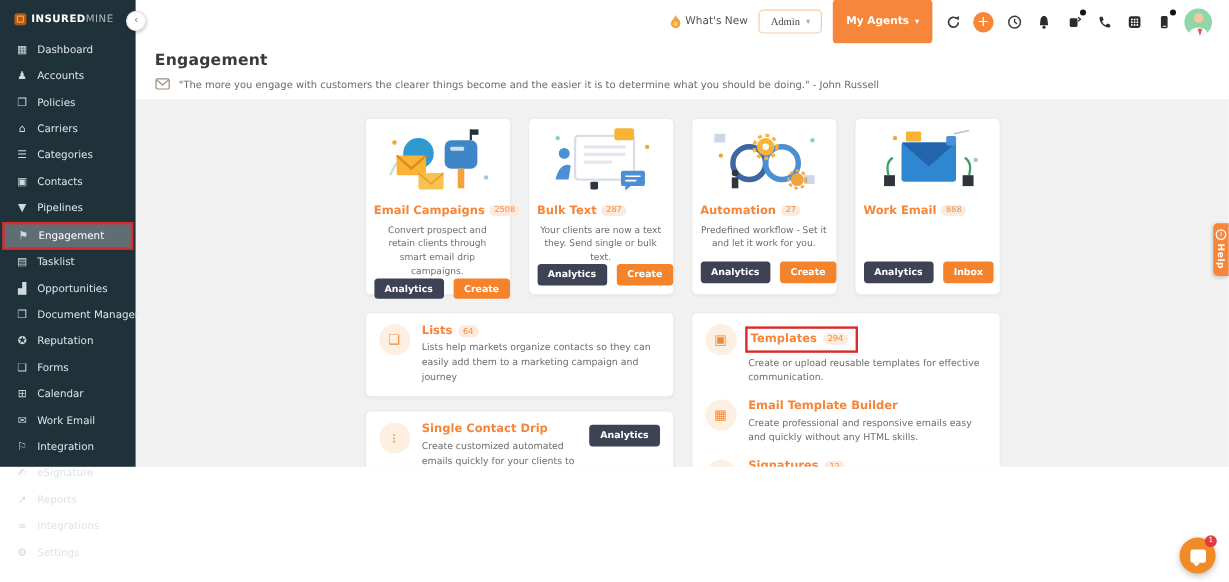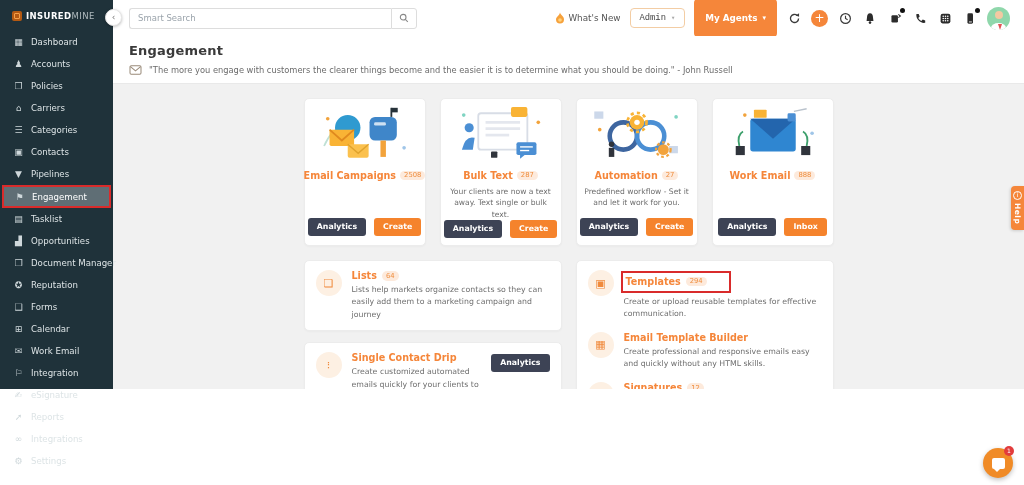--- a/index.html
+++ b/index.html
@@ -22,62 +22,62 @@
 
 
 .main{flex:1;display:flex;flex-direction:column;min-width:0;background:#f1f1f1}
 .topbar{height:36px;background:#fff;display:flex;align-items:center;padding:0 14px 0 16px;gap:8px;flex-shrink:0}
 .search-wrap{display:flex;align-items:center}
 .search-input{width:262px;height:21px;border:1px solid #ddd;border-right:none;border-radius:3px 0 0 3px;padding:0 8px;font-size:8.5px;color:#555;outline:none;font-family:inherit}
 .search-input::placeholder{color:#9aa3ab}
 .search-btn{width:26px;height:21px;border:1px solid #ddd;border-radius:0 3px 3px 0;background:#fff;display:flex;align-items:center;justify-content:center;cursor:pointer}
 .top-right{margin-left:auto;display:flex;align-items:center;gap:9px}
 .whats-new{display:flex;align-items:center;gap:3px;font-size:8.8px;color:#555;cursor:pointer}
-.admin-btn{display:flex;align-items:center;gap:5px;border:1px solid #f3cda4;border-radius:4px;background:#fff;padding:4px 9px;font-size:8.8px;color:#444;cursor:pointer;font-family:Liberation Mono, monospace}
+.admin-btn{display:flex;align-items:center;gap:5px;border:1px solid #f3cda4;border-radius:4px;background:#fff;padding:4px 9px;font-size:8.8px;color:#444;cursor:pointer;font-family:Liberation Serif, serif}
 .admin-btn .caret{font-size:7px;color:#aaa}
 .agents-btn{display:flex;align-items:center;gap:5px;border:none;border-radius:4px;background:#f5863a;padding:14px 11px;font-size:8.8px;color:#fff;font-weight:bold;cursor:pointer;font-family:inherit}
 .agents-btn .caret{font-size:7px}
 .icon-btn{width:16px;height:16px;display:flex;align-items:center;justify-content:center;cursor:pointer;position:relative}
 .plus-btn{width:17px;height:17px;border-radius:50%;background:#f5863a;color:#fff;font-size:12px;display:flex;align-items:center;justify-content:center;cursor:pointer;line-height:1;padding-bottom:1px}
 .dot-badge{position:absolute;top:-2px;right:-2px;width:5px;height:5px;border-radius:50%;background:#111}
 .avatar{width:23px;height:23px;border-radius:50%;background:#8fd7ab;position:relative;overflow:hidden;cursor:pointer;flex-shrink:0}
 .avatar .head{position:absolute;top:4px;left:7.5px;width:8px;height:8px;border-radius:50%;background:#f3c9a2}
 .avatar .body{position:absolute;bottom:-3px;left:4px;width:15px;height:10px;border-radius:50% 50% 0 0;background:#fff}
 .avatar .tie{position:absolute;bottom:0;left:10.5px;width:0;height:0;border-left:2px solid transparent;border-right:2px solid transparent;border-top:6px solid #e05555}
 
 .page-head{background:#fff;padding:7px 16px 8px;border-bottom:1px solid #e9e9e9;flex-shrink:0}
 .page-title{font-size:13px;font-weight:bold;color:#3a3a3a;letter-spacing:.2px}
 .quote-row{display:flex;align-items:center;gap:7px;margin-top:6px}
 .quote-text{font-size:8.3px;color:#6b6b6b}
 
 
 .content{flex:1;padding-top:14px;overflow:hidden}
 .cards-row{display:flex;justify-content:center;gap:14px}
-.card{width:122px;height:148px;background:#fff;border:1px solid #ececec;border-radius:5px;padding:7px 7px 9px;display:flex;flex-direction:column;align-items:center;box-shadow:0 1px 2px rgba(0,0,0,.03)}
+.card{width:122px;height:148px;background:#fff;border:1px solid #ececec;border-radius:5px;padding:7px 7px 9px;display:flex;flex-direction:column;align-items:flex-start;box-shadow:0 1px 2px rgba(0,0,0,.03)}
 .card-ill{height:60px;width:108px;flex-shrink:0}
 .card-title-row{display:flex;align-items:center;gap:4px;margin-top:4px}
 .card-title{font-size:9.6px;font-weight:bold;color:#f5863a;white-space:nowrap}
 .badge{font-size:6.8px;color:#ef8e3f;background:#fdeadc;border-radius:7px;padding:1.5px 4px;line-height:1}
 .badge:empty{display:none}
 .card-desc{font-size:7.6px;color:#6e6e6e;text-align:center;line-height:1.5;margin-top:5px}
 .card-btns{display:flex;gap:8px;margin-top:auto}
 .btn{border:none;border-radius:3px;font-size:7.8px;font-weight:bold;color:#fff;padding:5px 9px;cursor:pointer;font-family:inherit;line-height:1}
 .btn-dark{background:#3d4355}
 .btn-orange{background:#f5832c}
 
 .lower{display:flex;justify-content:center;gap:14px;margin-top:14px;align-items:flex-start}
 .col{width:258px;display:flex;flex-direction:column;gap:11px}
 .panel{background:#fff;border:1px solid #ececec;border-radius:5px;box-shadow:0 1px 2px rgba(0,0,0,.03)}
 .feat-row{display:flex;gap:10px;padding:9px 11px;align-items:flex-start}
 .feat-icon{width:26px;height:26px;border-radius:50%;background:#fdf0e3;color:#f08a3c;font-size:11px;display:flex;align-items:center;justify-content:center;flex-shrink:0}
 .feat-main{flex:1;min-width:0}
 .feat-title-row{display:flex;align-items:flex-end;gap:5px}
 .feat-title{font-size:9.6px;font-weight:bold;color:#f5863a;white-space:nowrap}
 .feat-desc{font-size:7.8px;color:#6e6e6e;line-height:1.6;margin-top:3px}
-.red-box{display:inline-flex;align-items:center;gap:5px;border:2.5px solid #d92b2b;padding:3px 22px 4px 3px;margin-left:-3px}
+.red-box{display:inline-flex;align-items:center;gap:5px;border:2.5px solid #d92b2b;padding:3px 6px 4px 3px;margin-left:-3px}
 .drip-row .btn{margin-top:2px;flex-shrink:0}
 
 
 .help-tab{position:absolute;right:0;top:186px;background:#f5863a;color:#fff;border-radius:4px 0 0 4px;padding:5px 2px 6px;display:flex;flex-direction:column;align-items:center;gap:3px;cursor:pointer;z-index:5;box-shadow:-1px 1px 3px rgba(0,0,0,.15)}
 .help-i{width:9px;height:9px;border:1px solid #fff;border-radius:50%;font-size:6.5px;display:flex;align-items:center;justify-content:center;line-height:1}
 .help-label{writing-mode:vertical-rl;font-size:7.5px;font-weight:bold;letter-spacing:.5px}
 .chat-fab{position:absolute;right:11px;bottom:7px;width:30px;height:30px;border-radius:50%;background:#f08b27;display:flex;align-items:center;justify-content:center;cursor:pointer;z-index:5;box-shadow:0 2px 5px rgba(0,0,0,.25)}
 .chat-bubble{width:13px;height:11px;background:#fff;border-radius:2px;position:relative}
 .chat-bubble:after{content:"";position:absolute;bottom:-3px;left:2px;border-left:3px solid transparent;border-right:3px solid transparent;border-top:3px solid #fff}
 .chat-badge{position:absolute;top:-2px;right:-1px;min-width:10px;height:10px;border-radius:50%;background:#e23c3c;color:#fff;font-size:6px;display:flex;align-items:center;justify-content:center;line-height:1}
@@ -174,29 +174,20 @@
           <span class="nav-icon">⚙</span>
           <span>Settings</span>
         </div>
     </nav>
     <div class="collapse-btn">‹</div>
   </aside>
 
   <div class="main">
 
     <header class="topbar">
-      <div class="search-wrap">
-        <input class="search-input" type="text" placeholder="Smart Search" style="">
-        <button class="search-btn">
-          <svg width="10" height="10" viewBox="0 0 12 12">
-              <circle cx="5" cy="5" r="3.4" fill="none" stroke="#888" stroke-width="1.3"></circle>
-              <line x1="7.6" y1="7.6" x2="10.6" y2="10.6" stroke="#888" stroke-width="1.3"></line>
-            </svg>
-        </button>
-      </div>
       <div class="top-right">
         <div class="whats-new">
           <svg width="10" height="12" viewBox="0 0 10 12">
               <path d="M5 0.5 C5.6 3 9 4 9 7.5 a4 4 0 0 1 -8 0 C1 5 4.2 3.8 5 0.5 Z" fill="#f6a13b"></path>
               <circle cx="5" cy="8" r="1.8" fill="#ffd37d"></circle>
             </svg>
           <span>What's New</span>
         </div>
         <button class="admin-btn">
           <span>Admin</span>
@@ -298,20 +289,21 @@
             <polyline points="16,26 29.5,38 43,26" fill="none" stroke="#e0891e" stroke-width="2"></polyline>
             <rect x="36" y="42" width="23" height="15" rx="2" fill="#fbc14e"></rect>
             <polyline points="36,42 47.5,52 59,42" fill="none" stroke="#e0a32e" stroke-width="1.6"></polyline>
             <circle cx="14" cy="14" r="2" fill="#f2a33c"></circle>
               <circle cx="98" cy="46" r="2" fill="#9fc5e8"></circle>
           </svg>
           <div class="card-title-row">
             <span class="card-title">Email Campaigns</span>
             <span class="badge">2508</span>
           </div>
+          <div class="card-desc">Convert prospect and retain clients through smart email drip campaigns.</div>
           <div class="card-btns">
             <button class="btn btn-dark">Analytics</button>
             <button class="btn btn-orange">Create</button>
           </div>
         </div>
 
         <div class="card">
           <svg class="card-ill" viewBox="0 0 110 66">
             <rect x="30" y="8" width="54" height="40" rx="3" fill="#ffffff" stroke="#d8dde6" stroke-width="2"></rect>
             <line x1="38" y1="18" x2="76" y2="18" stroke="#e4e7ee" stroke-width="3"></line>
@@ -325,21 +317,21 @@
             <circle cx="20" cy="24" r="5" fill="#4b8fd4"></circle>
             <path d="M12 48 q4 -16 14 -13 l-2 13 Z" fill="#4b8fd4"></path>
             <rect x="44" y="50" width="7" height="7" rx="1" fill="#30343c"></rect>
             <circle cx="14" cy="10" r="2" fill="#7fd4c2"></circle>
               <circle cx="96" cy="18" r="2" fill="#f2a33c"></circle>
           </svg>
           <div class="card-title-row">
             <span class="card-title">Bulk Text</span>
             <span class="badge">287</span>
           </div>
-          <div class="card-desc">Your clients are now a text away. Text single or bulk text.</div>
+          <div class="card-desc">Your clients are now a text they. Send single or bulk text.</div>
           <div class="card-btns">
             <button class="btn btn-dark">Analytics</button>
             <button class="btn btn-orange">Create</button>
           </div>
         </div>
 
         <div class="card">
           <svg class="card-ill" viewBox="0 0 110 66">
             <rect x="8" y="6" width="10" height="8" fill="#ccd8ea"></rect>
               <rect x="90" y="44" width="10" height="8" fill="#ccd8ea"></rect>

